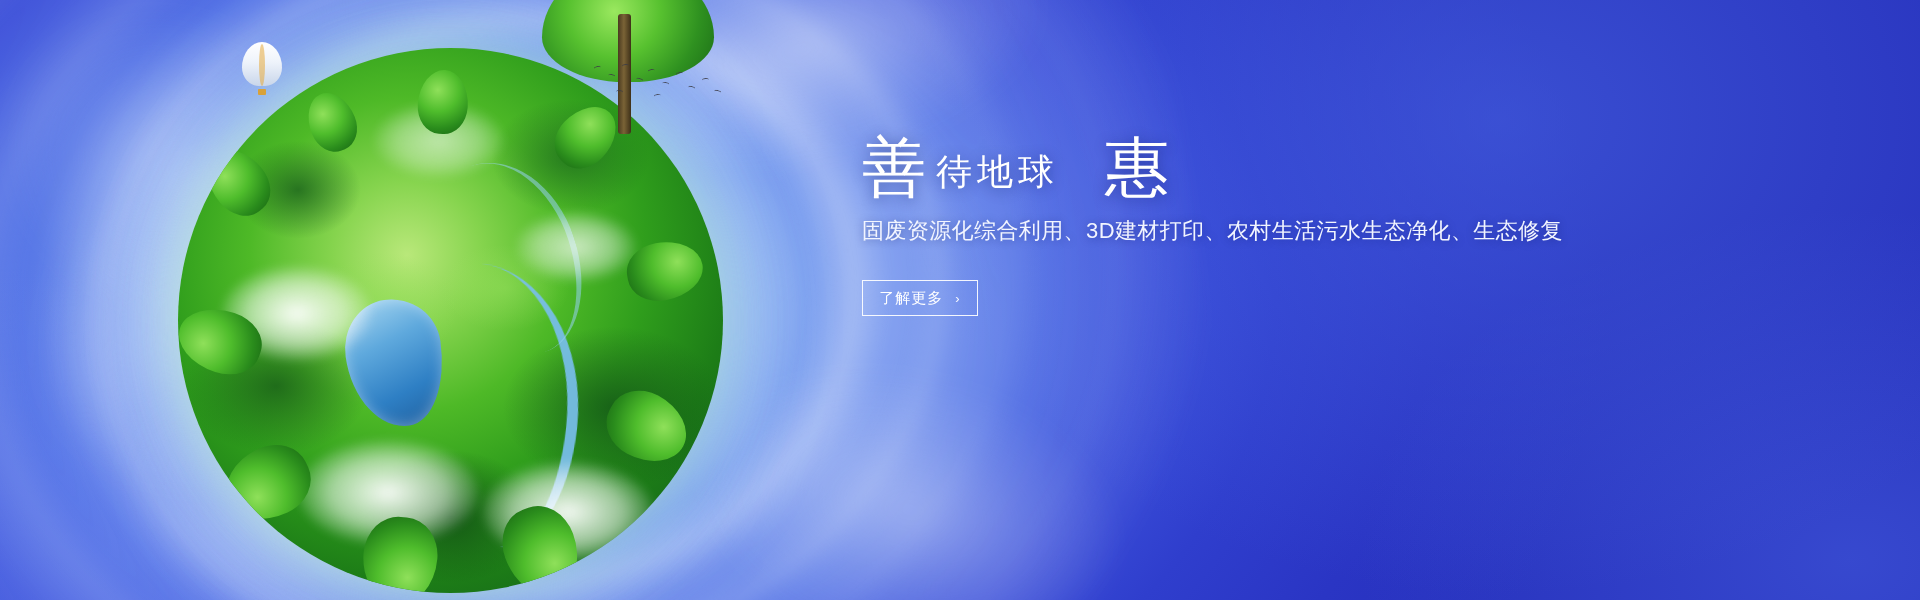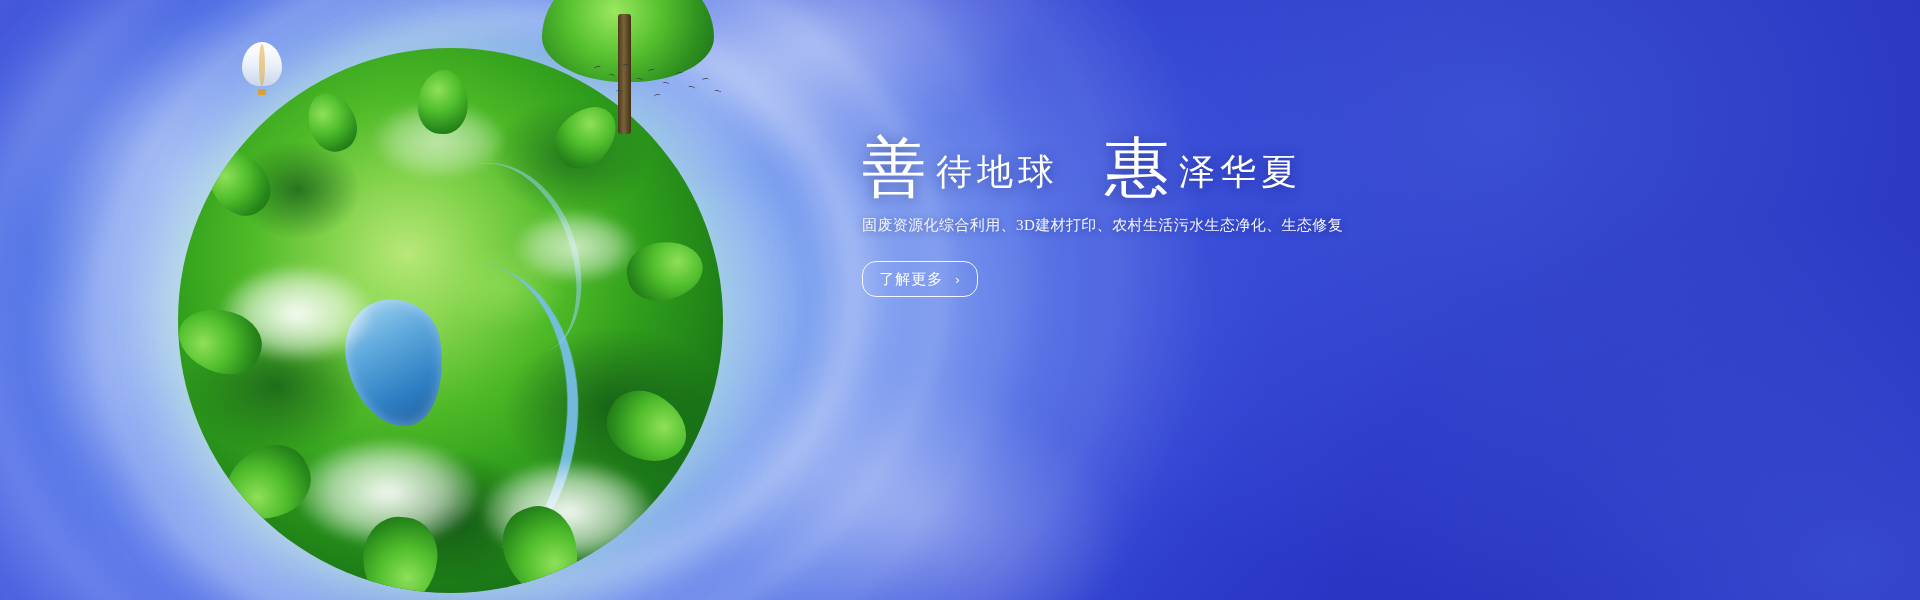--- a/index.html
+++ b/index.html
@@ -238,38 +238,37 @@
   .subtitle {
     margin: 22px 0 0 0;
     font-size: 24px;
     letter-spacing: 7px;
     font-weight: 400;
     color: #ffffff;
     white-space: nowrap;
     text-shadow: 0 1px 10px rgba(12,20,90,.40);
   }
   .desc {
-    margin: 20px 0 0 0;
-    font-size: 15px;
+    margin: 20px 0 8px 0;
+    font-size: 22px;
     letter-spacing: .4px;
     color: #f2f5ff;
     white-space: nowrap;
     text-shadow: 0 1px 8px rgba(12,20,90,.40);
-    font-family: Liberation Serif, serif;
   }
   .cta {
     margin-top: 26px;
     display: inline-flex;
     align-items: center;
     justify-content: center;
     gap: 12px;
     width: 116px;
     height: 36px;
     border: 1px solid rgba(255,255,255,.92);
-    border-radius: 14px;
+    border-radius: 0;
     background: transparent;
     color: #ffffff;
     font-size: 15px;
     letter-spacing: 1px;
     cursor: pointer;
     font-family: "Liberation Sans", "DejaVu Sans", sans-serif;
     padding: 0 14px;
     box-sizing: border-box;
   }
   .cta .chev { font-size: 13px; opacity: .95; }
@@ -339,21 +338,20 @@
     </div>
   </div>
 
   <div class="content">
 
     <h1 class="headline">
       <span class="hl-big">善</span>
       <span class="hl-small">待地球</span>
       <span class="hl-gap"></span>
       <span class="hl-big">惠</span>
-      <span class="hl-small">泽华夏</span>
     </h1>
 
 
     <p class="desc">固废资源化综合利用、3D建材打印、农村生活污水生态净化、生态修复</p>
 
     <button class="cta">
       <span>了解更多</span>
       <span class="chev">›</span>
     </button>
 

